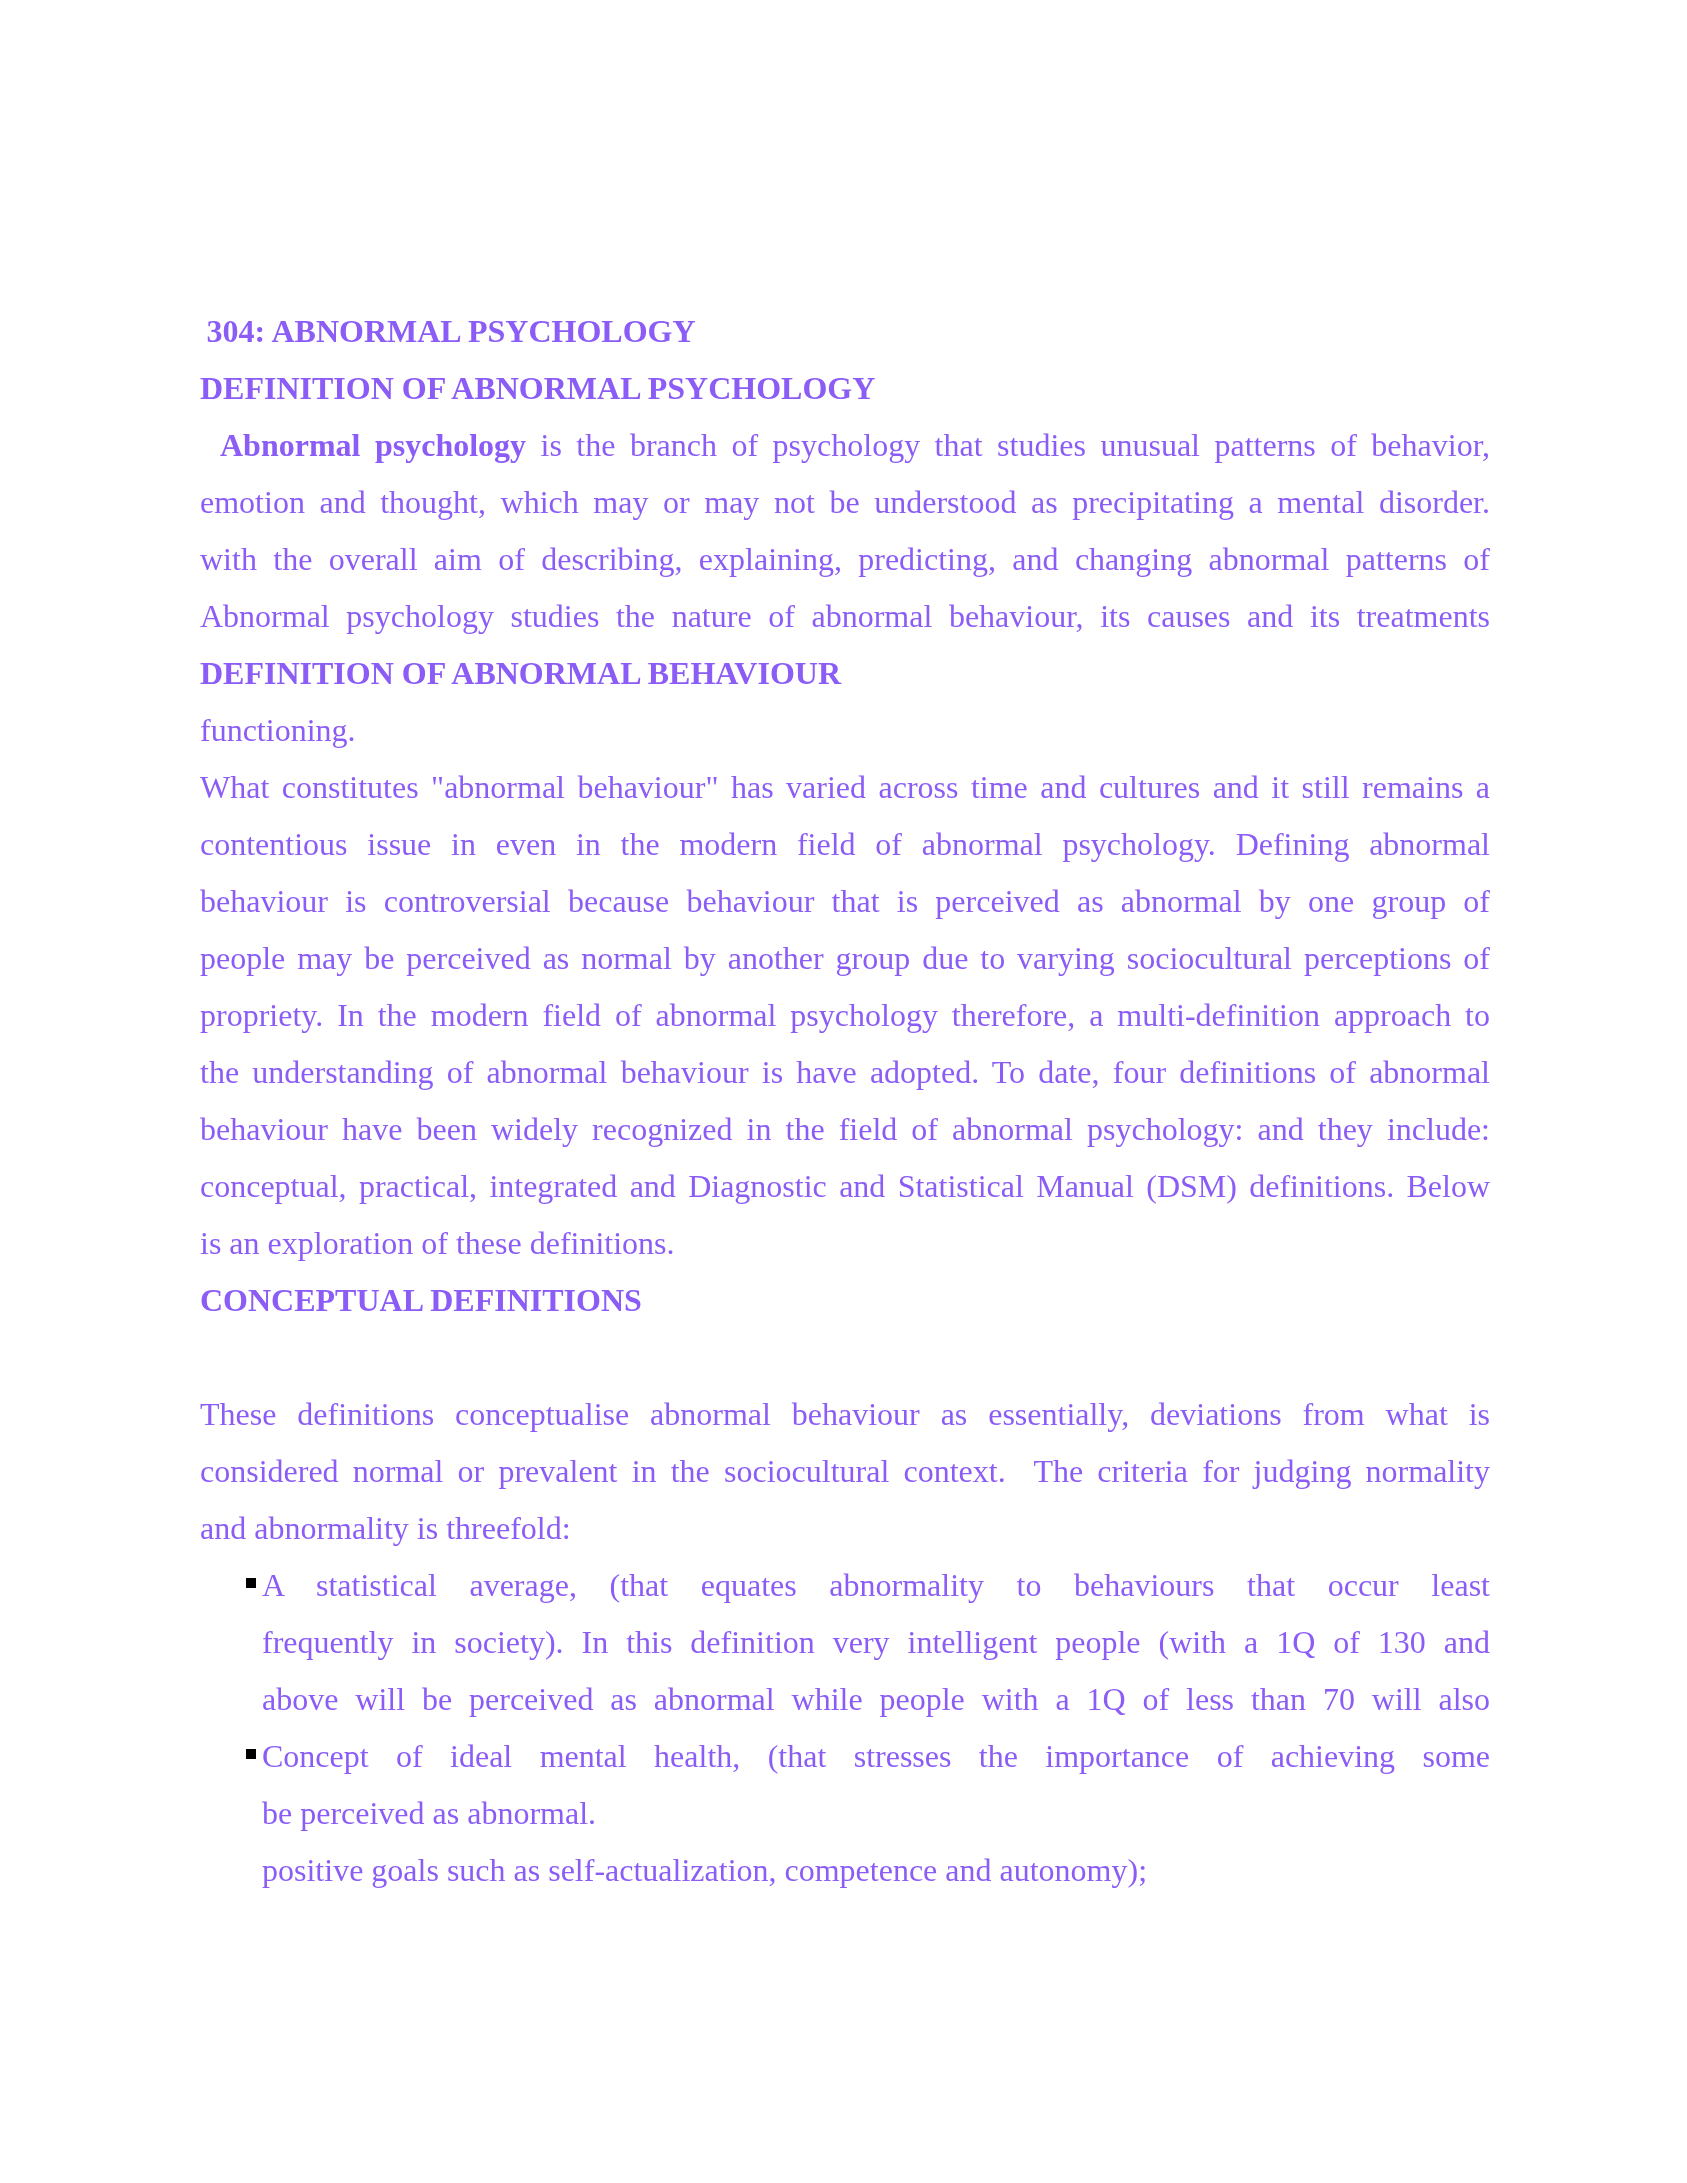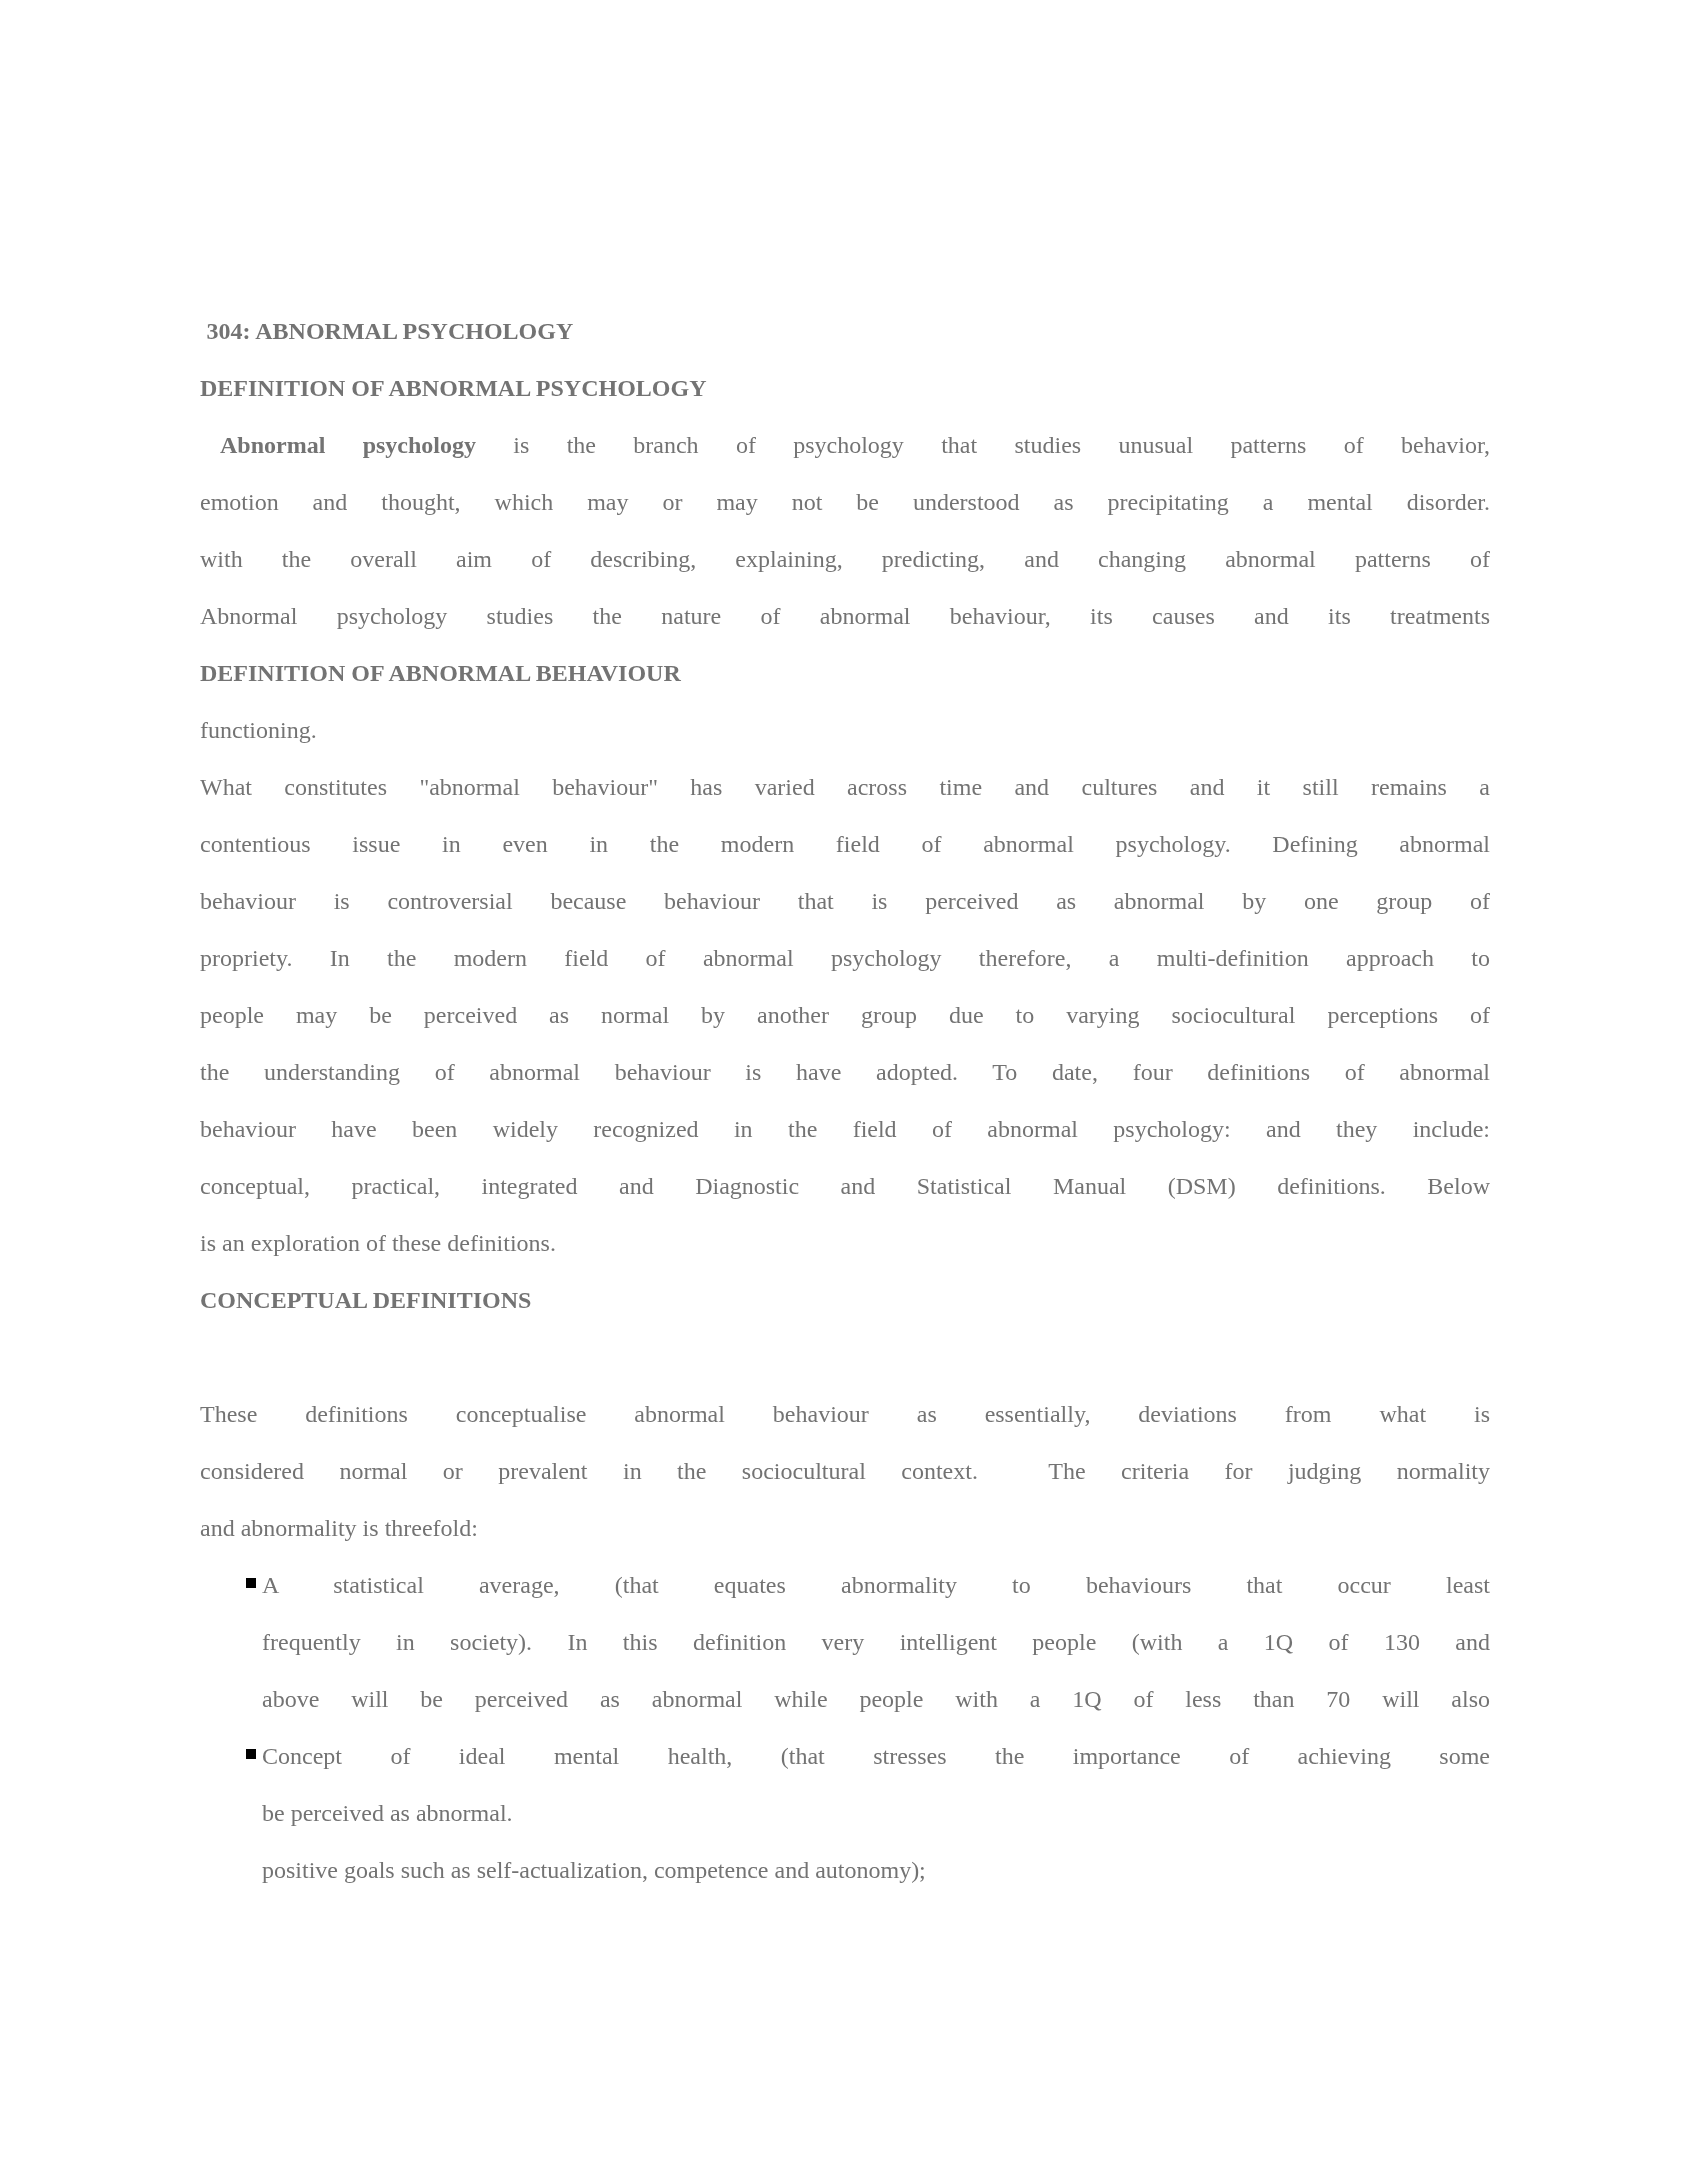--- a/index.html
+++ b/index.html
@@ -19,22 +19,22 @@
   .content {
     position: absolute;
     left: 200px;
     top: 303px;
     width: 1290px;
   }
   .line {
     position: relative;
     height: 57px;
     line-height: 57px;
-    font-size: 24px;
-    color: #737373;
+    font-size: 32px;
+    color: #8b5cf6;
   }
   .justify {
     text-align: justify;
     text-align-last: justify;
   }
   .heading {
     font-weight: 700;
   }
   .indent {
     padding-left: 6.6px;
@@ -65,22 +65,22 @@
       <div class="line heading">DEFINITION OF ABNORMAL PSYCHOLOGY</div>
       <div class="line justify"><span class="bold">Abnormal psychology</span><span> is the branch of psychology that studies unusual patterns of behavior,</span></div>
       <div class="line justify">emotion and thought, which may or may not be understood as precipitating a mental disorder.</div>
       <div class="line justify">with the overall aim of describing, explaining, predicting, and changing abnormal patterns of</div>
       <div class="line justify">Abnormal psychology studies the nature of abnormal behaviour, its causes and its treatments</div>
       <div class="line heading">DEFINITION OF ABNORMAL BEHAVIOUR</div>
       <div class="line">functioning.</div>
       <div class="line justify">What constitutes "abnormal behaviour" has varied across time and cultures and it still remains a</div>
       <div class="line justify">contentious issue in even in the modern field of abnormal psychology. Defining abnormal</div>
       <div class="line justify">behaviour is controversial because behaviour that is perceived as abnormal by one group of</div>
+      <div class="line justify">people may be perceived as normal by another group due to varying sociocultural perceptions of</div>
       <div class="line justify">propriety. In the modern field of abnormal psychology therefore, a multi-definition approach to</div>
-      <div class="line justify">people may be perceived as normal by another group due to varying sociocultural perceptions of</div>
       <div class="line justify">the understanding of abnormal behaviour is have adopted. To date, four definitions of abnormal</div>
       <div class="line justify">behaviour have been widely recognized in the field of abnormal psychology: and they include:</div>
       <div class="line justify">conceptual, practical, integrated and Diagnostic and Statistical Manual (DSM) definitions. Below</div>
       <div class="line">is an exploration of these definitions.</div>
       <div class="line heading">CONCEPTUAL DEFINITIONS</div>
       <div class="line blank"></div>
       <div class="line justify">These definitions conceptualise abnormal behaviour as essentially, deviations from what is</div>
       <div class="line justify">considered normal or prevalent in the sociocultural context.&nbsp; The criteria for judging normality</div>
       <div class="line">and abnormality is threefold:</div>
       <div class="line">

